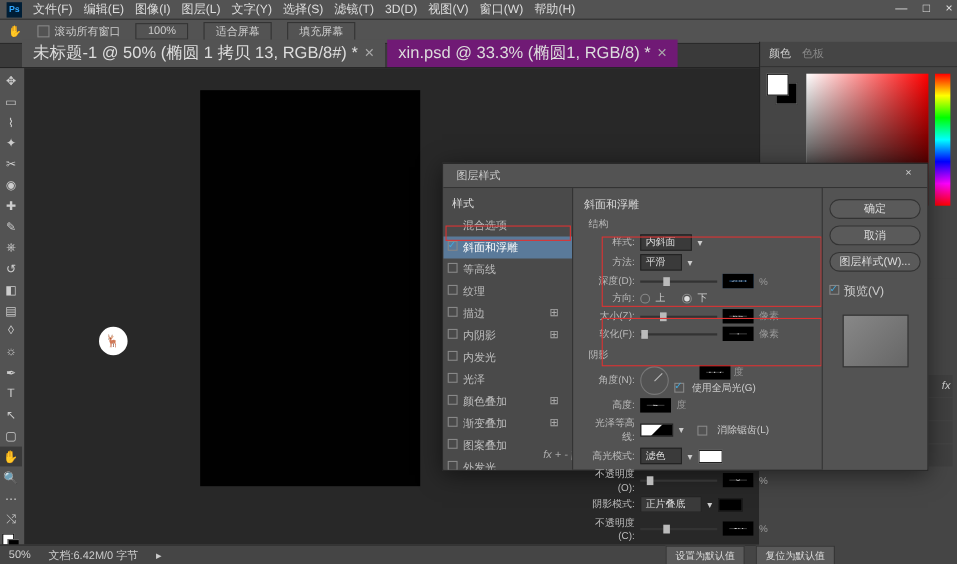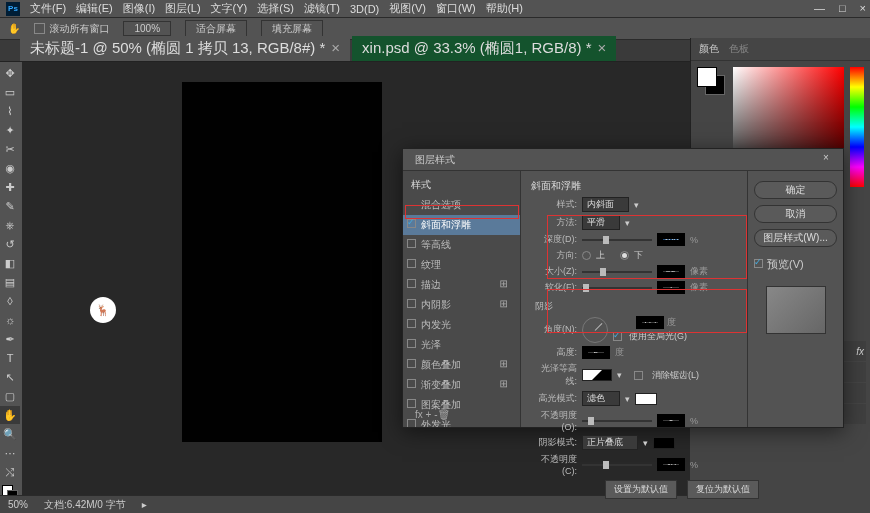--- a/index.html
+++ b/index.html
@@ -41,21 +41,21 @@
 .dialog-titlebar .close { position:absolute; right:6px; top:3px; width:14px; height:14px; color:#ccc; }
 .dialog-body { display:flex; height:calc(100% - 22px); }
 .style-list { width:118px; background:#4a4a4a; border-right:1px solid #333; padding:4px 0; font-size:10px; overflow:hidden; }
 .style-list .hdr { padding:3px 8px; color:#ddd; }
 .style-list .opt { padding:3px 8px 3px 18px; color:#bbb; position:relative; cursor:default; display:flex; justify-content:space-between; }
 .style-list .opt .cb { position:absolute; left:4px; top:4px; width:9px; height:9px; border:1px solid #888; }
 .style-list .opt.checked .cb::after { content:"✓"; position:absolute; top:-3px; left:-1px; font-size:9px; color:#4ad; }
 .style-list .opt.selected { background:#5a7a9a; color:#fff; }
 .style-list .opt .plus { color:#aaa; font-size:10px; margin-right:4px; }
 .style-list .redbox { position:absolute; border:1px solid #d33; pointer-events:none; }
-.style-list .fx-bottom { position:absolute; bottom:4px; left:4px; width:118px; padding:3px 8px; color:#aaa; display:flex; justify-content:flex-start; }
+.style-list .fx-bottom { position:absolute; bottom:4px; left:16px; width:118px; padding:3px 8px; color:#aaa; display:flex; justify-content:flex-end; font-style:italic; }
 .style-content { flex:1; padding:8px 10px; font-size:10px; color:#ccc; position:relative; }
 .sect-title { font-size:10px; color:#ddd; margin-bottom:4px; }
 .sub-title { color:#bbb; margin:2px 0 3px 4px; font-size:9px; }
 .ctrl-row { display:flex; align-items:center; gap:5px; margin:3px 0; font-size:9px; }
 .ctrl-row .lbl { width:46px; text-align:right; color:#bbb; }
 .ctrl-row .slider { flex:1; max-width:70px; height:2px; background:#333; position:relative; }
 .ctrl-row .slider .thumb { position:absolute; top:-3px; width:6px; height:8px; background:#bbb; }
 .ctrl-row input[type=text] { width:28px; height:13px; background:#3a3a3a; border:6px solid #000000; color:#ddd; font-size:9px; text-align:center; }
 .ctrl-row .unit { color:#999; width:18px; }
 .ctrl-row select,.dd { background:#3a3a3a; border:1px solid #222; color:#ddd; font-size:9px; height:15px; padding:0 14px 0 4px; position:relative;}
@@ -99,21 +99,21 @@
 <div class="optbar">
   <span>✋</span>
   <span><span class="chk"></span><span>滚动所有窗口</span></span>
   <span style="border:1px solid #333;padding:1px 10px;">100%</span>
   <span style="border:1px solid #333;padding:1px 10px;">适合屏幕</span>
   <span style="border:1px solid #333;padding:1px 10px;">填充屏幕</span>
 </div>
 
 <div class="tabstrip">
   <div class="doctab"><span>未标题-1 @ 50% (椭圆 1 拷贝 13, RGB/8#) *</span><span class="close">×</span></div>
-  <div class="doctab" style="background:#14532d;"><span>xin.psd @ 33.3% (椭圆1, RGB/8) *</span><span class="close">×</span></div>
+  <div class="doctab" style="background:#701a75;"><span>xin.psd @ 33.3% (椭圆1, RGB/8) *</span><span class="close">×</span></div>
 </div>
 
 <div class="toolbar-l">
   <div class="tool">✥</div>
   <div class="tool">▭</div>
   <div class="tool">⌇</div>
   <div class="tool">✦</div>
   <div class="tool">✂</div>
   <div class="tool">◉</div>
   <div class="tool">✚</div>
@@ -251,20 +251,21 @@
           </div>
         </div>
       <div class="redbox" style="left:2px;top:34px;width:114px;height:14px;"></div>
       <div class="fx-bottom">
           <span>fx  + -</span>
           <span>🗑</span>
         </div>
     </div>
     <div class="style-content">
       <div class="sect-title">斜面和浮雕</div>
+      <div class="sub-title">结构</div>
       <div class="ctrl-row">
           <span class="lbl">样式:</span>
           <span class="dd">内斜面</span>
           <span>▾</span>
         </div>
       <div class="ctrl-row">
           <span class="lbl">方法:</span>
           <span class="dd">平滑</span>
           <span>▾</span>
         </div>

